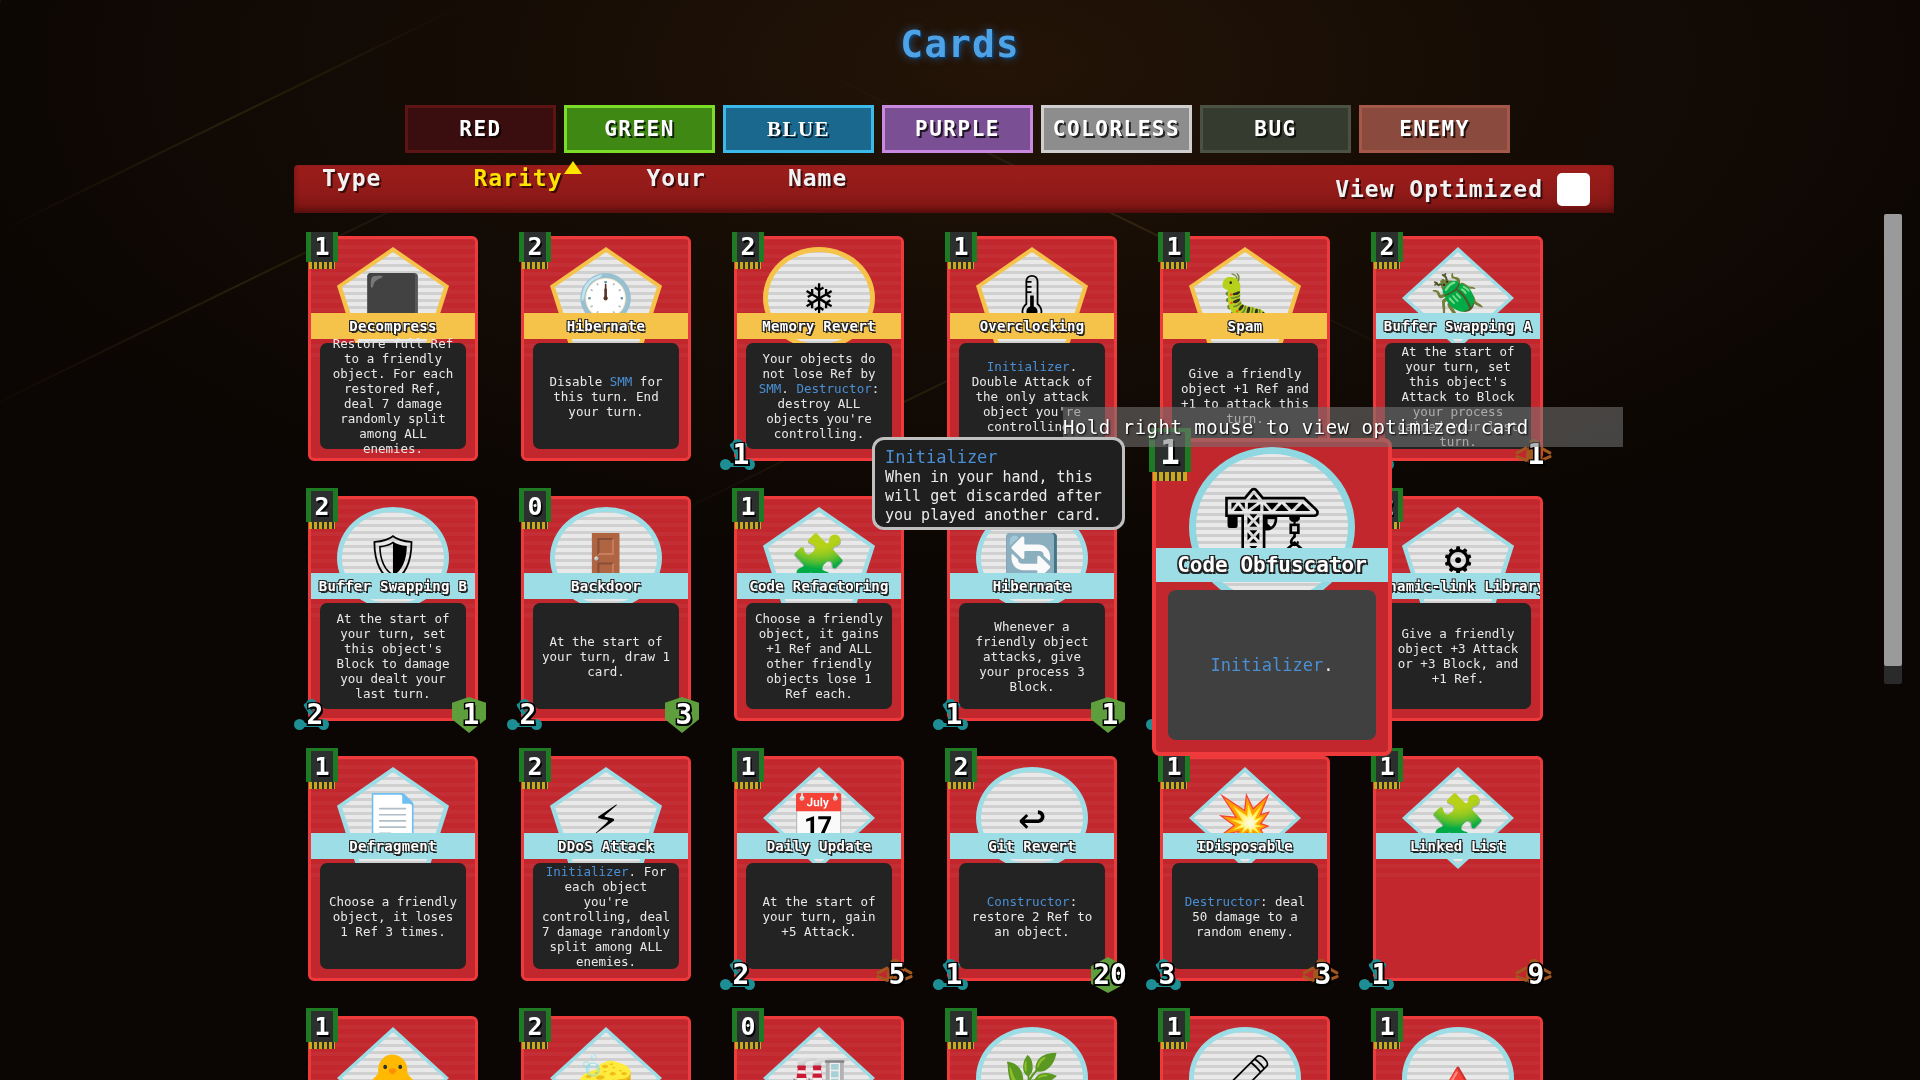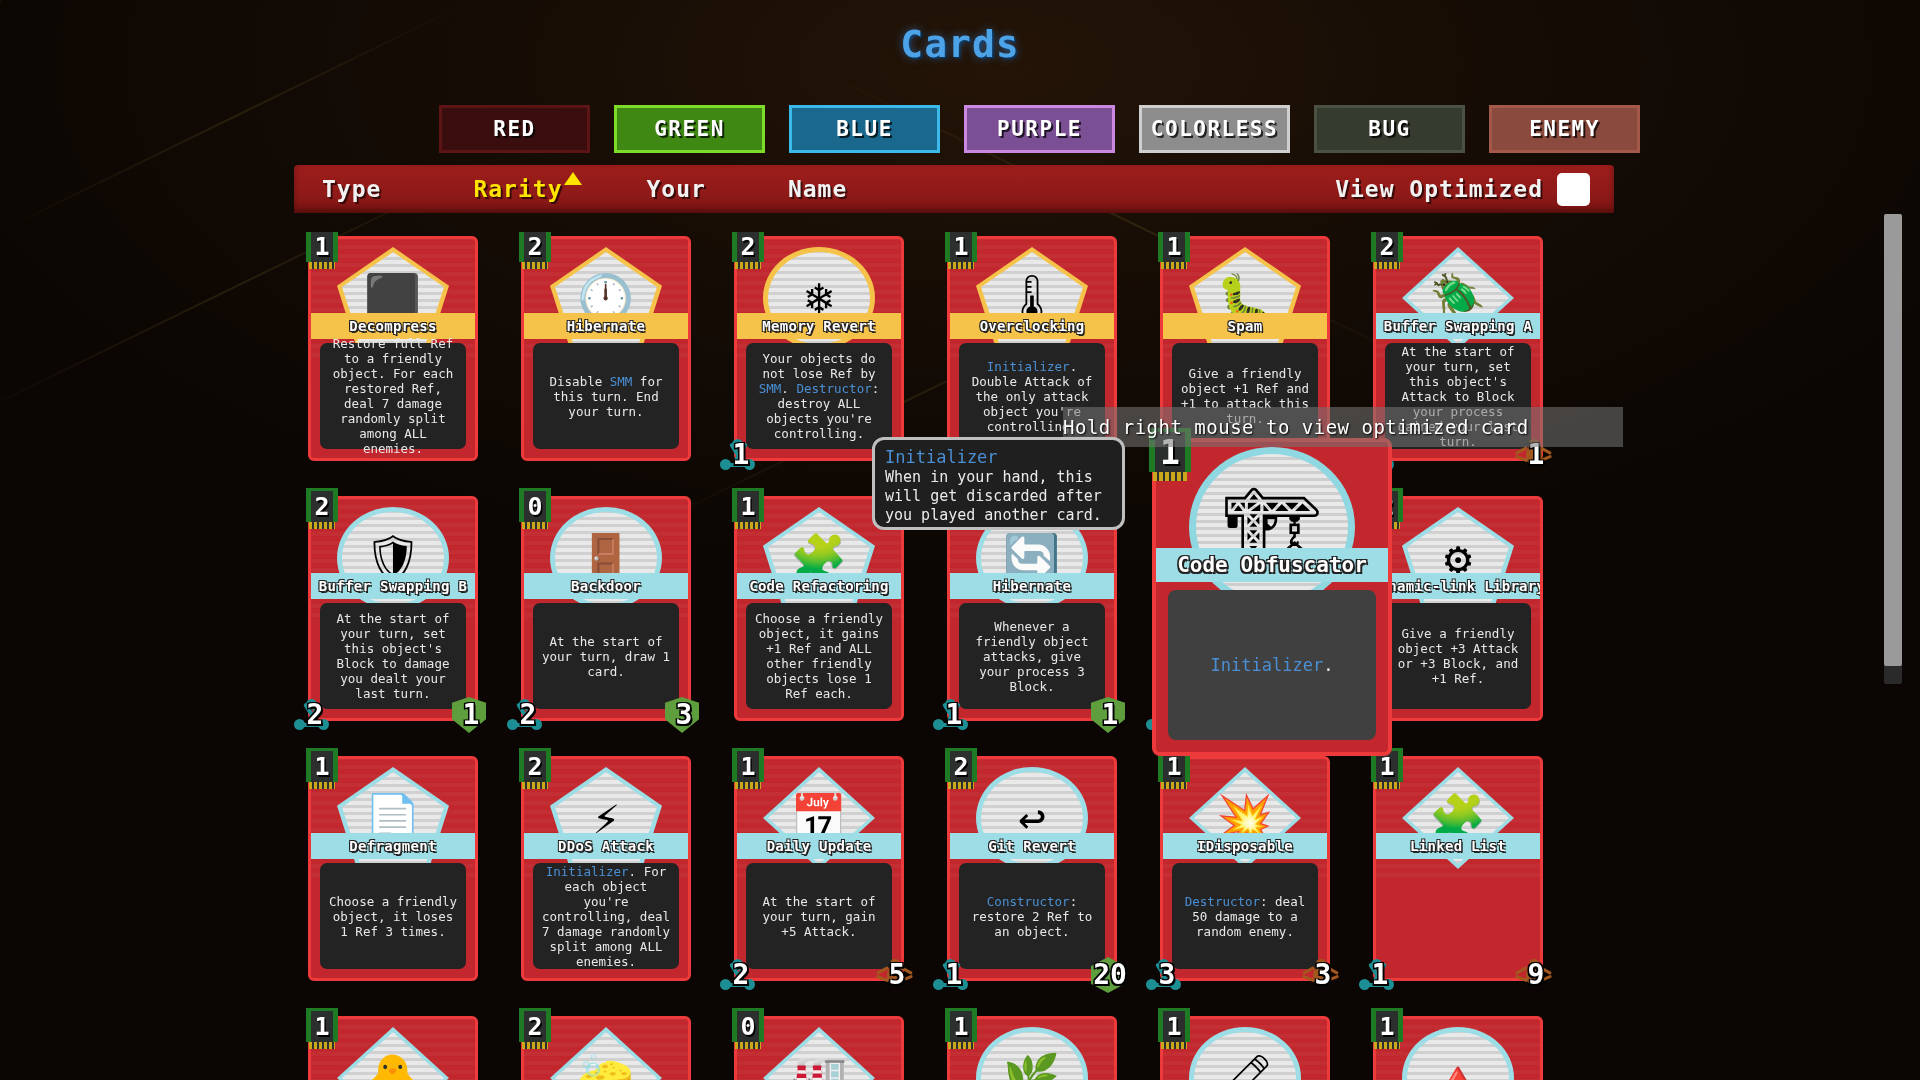--- a/index.html
+++ b/index.html
@@ -16,38 +16,38 @@
   .streak { position:absolute; background: linear-gradient(90deg, rgba(255,220,90,0) 0%, rgba(255,220,90,.10) 50%, rgba(255,220,90,0) 100%);
     height:2px; transform-origin:left center; pointer-events:none; }
 
   
   #title { position:absolute; top:22px; left:0; width:1920px; text-align:center;
     font-size:38px; color:#4da3e8; letter-spacing:1px;
     text-shadow: 0 0 10px rgba(60,140,230,.55), 2px 2px 0 #08243d;
     font-weight:bold; }
 
   
-  #filters { position:absolute; top:105px; left:405px; display:flex; gap:24px;margin-left:34px; }
+  #filters { position:absolute; top:105px; left:405px; display:flex; gap:8px; }
   .fbtn { width:151px; height:48px; display:flex; align-items:center; justify-content:center;
     font-size:21px; color:#fff; font-weight:bold; letter-spacing:1.5px;
     text-shadow: 2px 2px 0 rgba(0,0,0,.75); cursor:pointer; }
   .fbtn.red      { background:#3a0e0e; border:3px solid #5c1414; }
   .fbtn.green    { background:#3f8814; border:3px solid #7ddb2a; }
-  .fbtn.blue     { background:#1b688f; border:3px solid #3bb9e8; }
+  .fbtn.blue     { background:#1b688f; border:3px solid #3bb9e8;font-family:Liberation Serif, serif; }
   .fbtn.purple   { background:#7b4f94; border:3px solid #cb88e0; }
   .fbtn.colorless{ background:#8d8d8d; border:3px solid #cfcfcf; }
   .fbtn.bug      { background:#353b2f; border:3px solid #4c5243; }
   .fbtn.enemy    { background:#8a4a3d; border:3px solid #a4584a; }
 
   
   #sortbar { position:absolute; top:165px; left:294px; width:1320px; height:48px;
     background: linear-gradient(180deg,#9c1d1b 0%, #8f1a18 60%, #781412 100%);
     border-radius:4px 4px 0 0;
     box-shadow: inset 0 -3px 6px rgba(0,0,0,.35);
-    display:flex; align-items:center; }
+    display:flex; }
   .sortlbl { color:#f2f2f2; font-size:23px; font-weight:bold; letter-spacing:1px;
     text-shadow:2px 2px 0 rgba(0,0,0,.6); cursor:pointer; }
   #s-type { margin-left:28px; }
   #s-rarity { margin-left:92px; color:#ffe400; position:relative; }
   #s-rarity .arrow { position:absolute; right:-20px; top:-4px; width:0; height:0;
     border-left:9px solid transparent; border-right:9px solid transparent;
     border-bottom:13px solid #ffe400; }
   #s-cost { margin-left:84px; }
   #s-name { margin-left:82px; }
   #viewopt { margin-left:auto; display:flex; align-items:center; gap:14px; margin-right:24px; }

